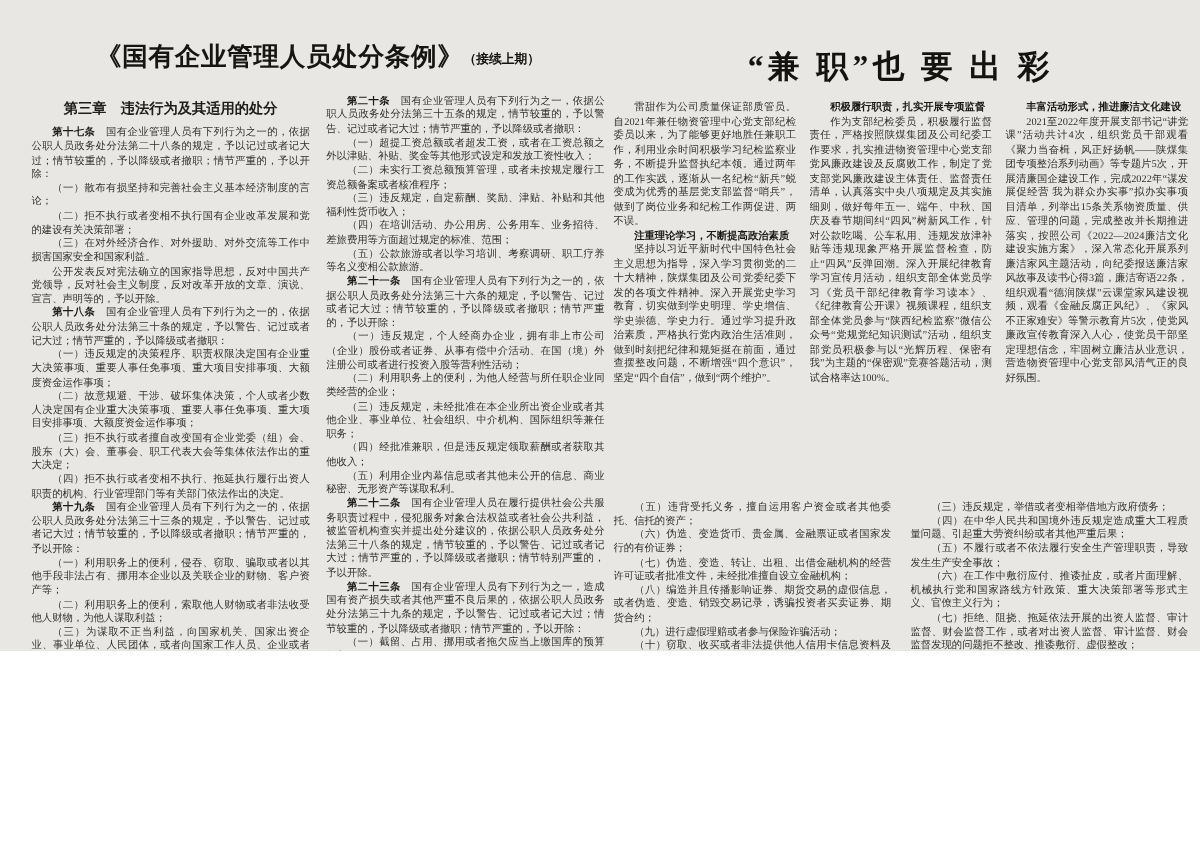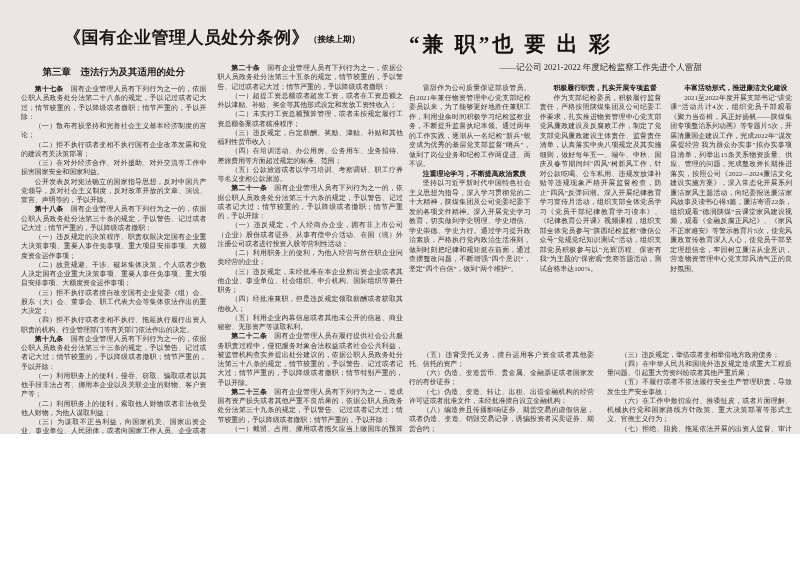--- a/index.html
+++ b/index.html
@@ -16,21 +16,21 @@
   .la-cols{
     margin-top:15px;height:486px;
     column-count:2;column-gap:11px;column-fill:auto;
     overflow:hidden;text-align:justify;font-family:Liberation Mono, monospace;
   }
   .chapter-heading{font-size:9.5px;font-weight:bold;text-align:center;margin:2px 0 6px;color:#201e1c;}
   p.para{margin:0;text-indent:2em;font-size:6.9px;line-height:1.34;}
   p.para b{color:#1d1b19;}
   
   .right-article{position:absolute;left:409px;top:30px;width:383px;}
-  .ra-title{text-align:left;font-weight:bold;font-size:21px;color:#151311;letter-spacing:3px;white-space:nowrap;}
+  .ra-title{text-align:center;font-weight:bold;font-size:21px;color:#151311;letter-spacing:3px;white-space:nowrap;}
   .ra-subtitle{text-align:center;font-size:8.5px;margin-top:4px;color:#26241f;}
   .ra-cols{display:flex;gap:9px;margin-top:9px;height:250px;overflow:hidden;}
   .ra-col{flex:1;text-align:justify;overflow:hidden;}
   .ra-col p.para{font-size:6.9px;line-height:1.38;}
   p.subhead{font-weight:bold;color:#1a1816;}
   
   .dash-divider{
     margin-top:7px;height:1.5px;
     background:repeating-linear-gradient(90deg,#5c5а56 0,#5c5a56 7px,transparent 7px,transparent 10px,#5c5a56 10px,#5c5a56 11.5px,transparent 11.5px,transparent 14.5px);
   }
@@ -88,21 +88,20 @@
           <p class="para">（三）违反规定，进行关联交易、开展融资性贸易、虚假交易、虚假合资、挂靠经营等活动；</p>
           <p class="para">（四）在国家规定期限内不办理或者不如实办理企业国有资产产权登记，或者伪造、涂改、出租、出借、出售国有资产产权登记证（表）；</p>
           <p class="para">（五）拒不提供有关信息资料或者编制虚假数据信息，使国有企业绩效评价结果失真；</p>
           <p class="para">（六）唆使企业弄虚作假，不如实向会计师事务所、律师事务所、资产评估机构等中介服务机构提供有关情况和资料，或者与会计师事务所、律师事务所、资产评估机构等中介服务机构串通作假。</p>
         </div>
     </div>
   </div>
 
   <div class="right-article">
     <div class="ra-title">“兼 职”也 要 出 彩</div>
-    <div class="ra-subtitle">——记公司 2021-2022 年度纪检监察工作先进个人雷甜</div>
     <div class="ra-cols">
       <div class="ra-col">
           <p class="para">雷甜作为公司质量保证部质管员。自2021年兼任物资管理中心党支部纪检委员以来，为了能够更好地胜任兼职工作，利用业余时间积极学习纪检监察业务，不断提升监督执纪本领。通过两年的工作实践，逐渐从一名纪检“新兵”蜕变成为优秀的基层党支部监督“哨兵”，做到了岗位业务和纪检工作两促进、两不误。</p>
           <p class="para subhead">注重理论学习，不断提高政治素质</p>
           <p class="para">坚持以习近平新时代中国特色社会主义思想为指导，深入学习贯彻党的二十大精神，陕煤集团及公司党委纪委下发的各项文件精神。深入开展党史学习教育，切实做到学史明理、学史增信、学史崇德、学史力行。通过学习提升政治素质，严格执行党内政治生活准则，做到时刻把纪律和规矩挺在前面，通过查摆整改问题，不断增强“四个意识”，坚定“四个自信”，做到“两个维护”。</p>
         </div>
       <div class="ra-col">
           <p class="para subhead">积极履行职责，扎实开展专项监督</p>
           <p class="para">作为支部纪检委员，积极履行监督责任，严格按照陕煤集团及公司纪委工作要求，扎实推进物资管理中心党支部党风廉政建设及反腐败工作，制定了党支部党风廉政建设主体责任、监督责任清单，认真落实中央八项规定及其实施细则，做好每年五一、端午、中秋、国庆及春节期间纠“四风”树新风工作，针对公款吃喝、公车私用、违规发放津补贴等违规现象严格开展监督检查，防止“四风”反弹回潮。深入开展纪律教育学习宣传月活动，组织支部全体党员学习《党员干部纪律教育学习读本》、《纪律教育公开课》视频课程，组织支部全体党员参与“陕西纪检监察”微信公众号“党规党纪知识测试”活动，组织支部党员积极参与以“光辉历程、保密有我”为主题的“保密观”竞赛答题活动，测试合格率达100%。</p>
         </div>

